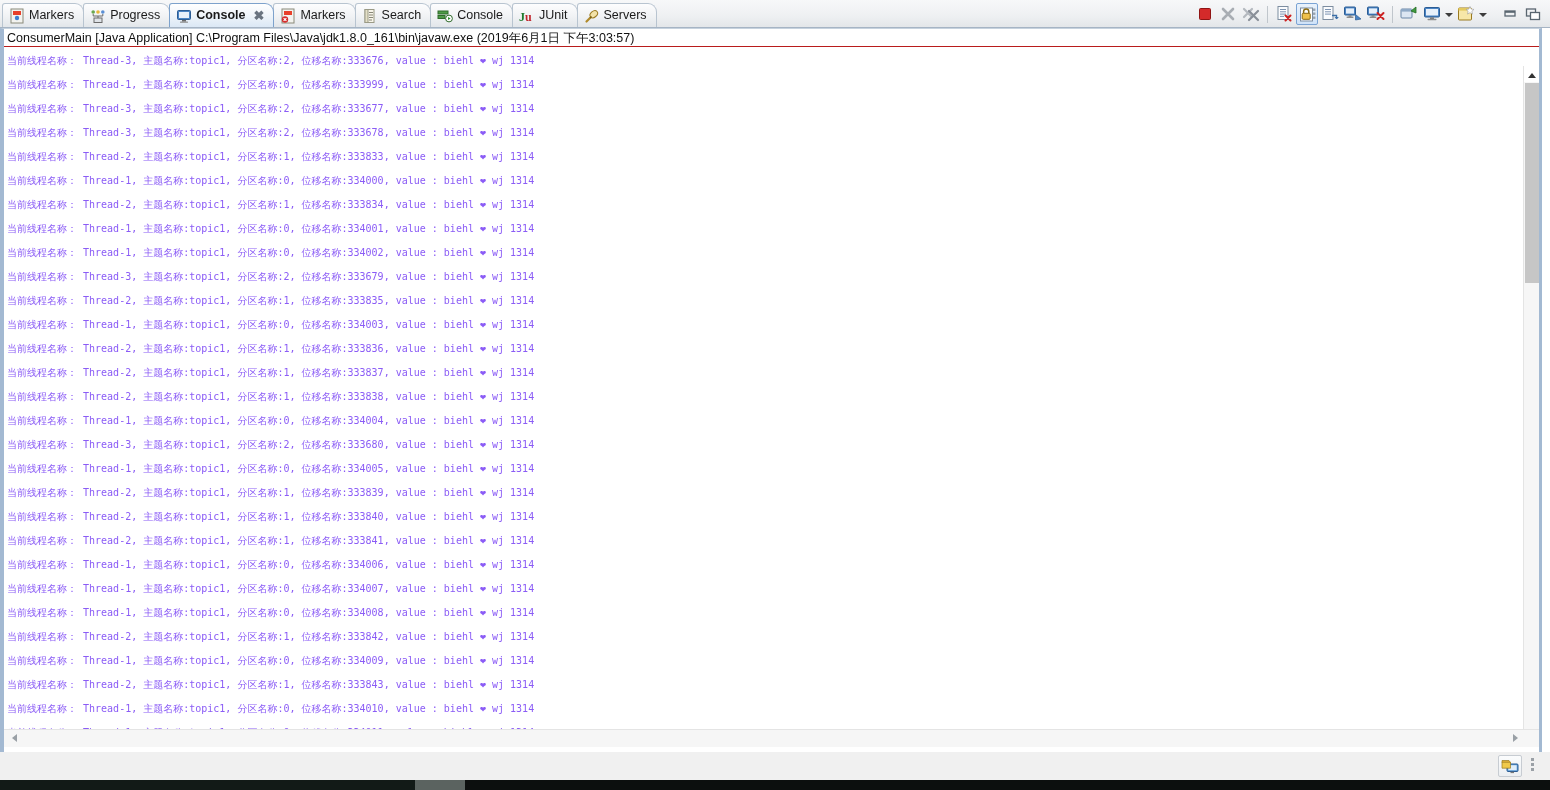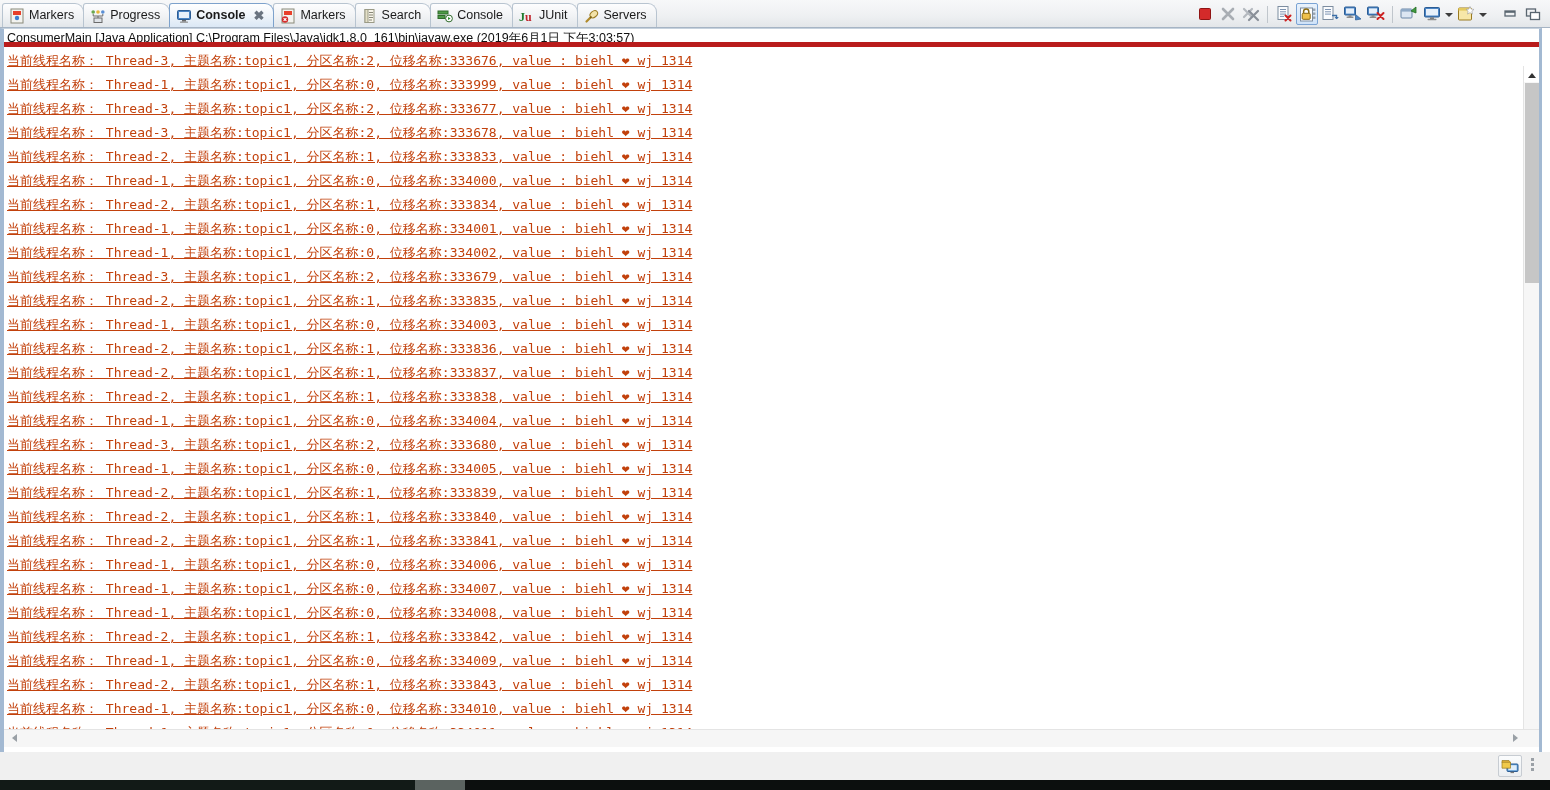--- a/index.html
+++ b/index.html
@@ -60,37 +60,36 @@
     border-left: 4px solid #a3b9d2;
     border-right: 3px solid #a3b9d2;
     border-bottom: 4px solid #a3b9d2;
     border-top: 1px solid #c6d2de;
   }
   .console-header {
     height: 18px; line-height: 18px;
     padding-left: 3px;
     font-size: 12.5px; color: #101010;
     background: #ffffff;
-    border-bottom: 5px solid #b91c1c;
+    border-bottom: 1px solid #b91c1c;
     white-space: nowrap; overflow: hidden;
   }
   .console-body {
     position: relative;
     height: 700px;
     overflow: hidden;
     background: #ffffff;
   }
   .log {
     padding: 2px 0 0 3px;
     font-family: "DejaVu Sans Mono", monospace;
-    font-size: 13px;
+    font-size: 10px;
     line-height: 24px;
-    color: #c2410c;
+    color: #8b5cf6;
     white-space: pre;
-    text-decoration: underline;
   }
   .log .row { height: 24px; }
 
   
   .vscroll {
     position: absolute; right: 0; top: 19px; width: 16px; height: 701px;
     background: #f6f6f6; border-left: 1px solid #e4e4e4;
   }
   .vscroll .arrow-up {
     position: absolute; left: 0; top: 0; width: 16px; height: 16px;

